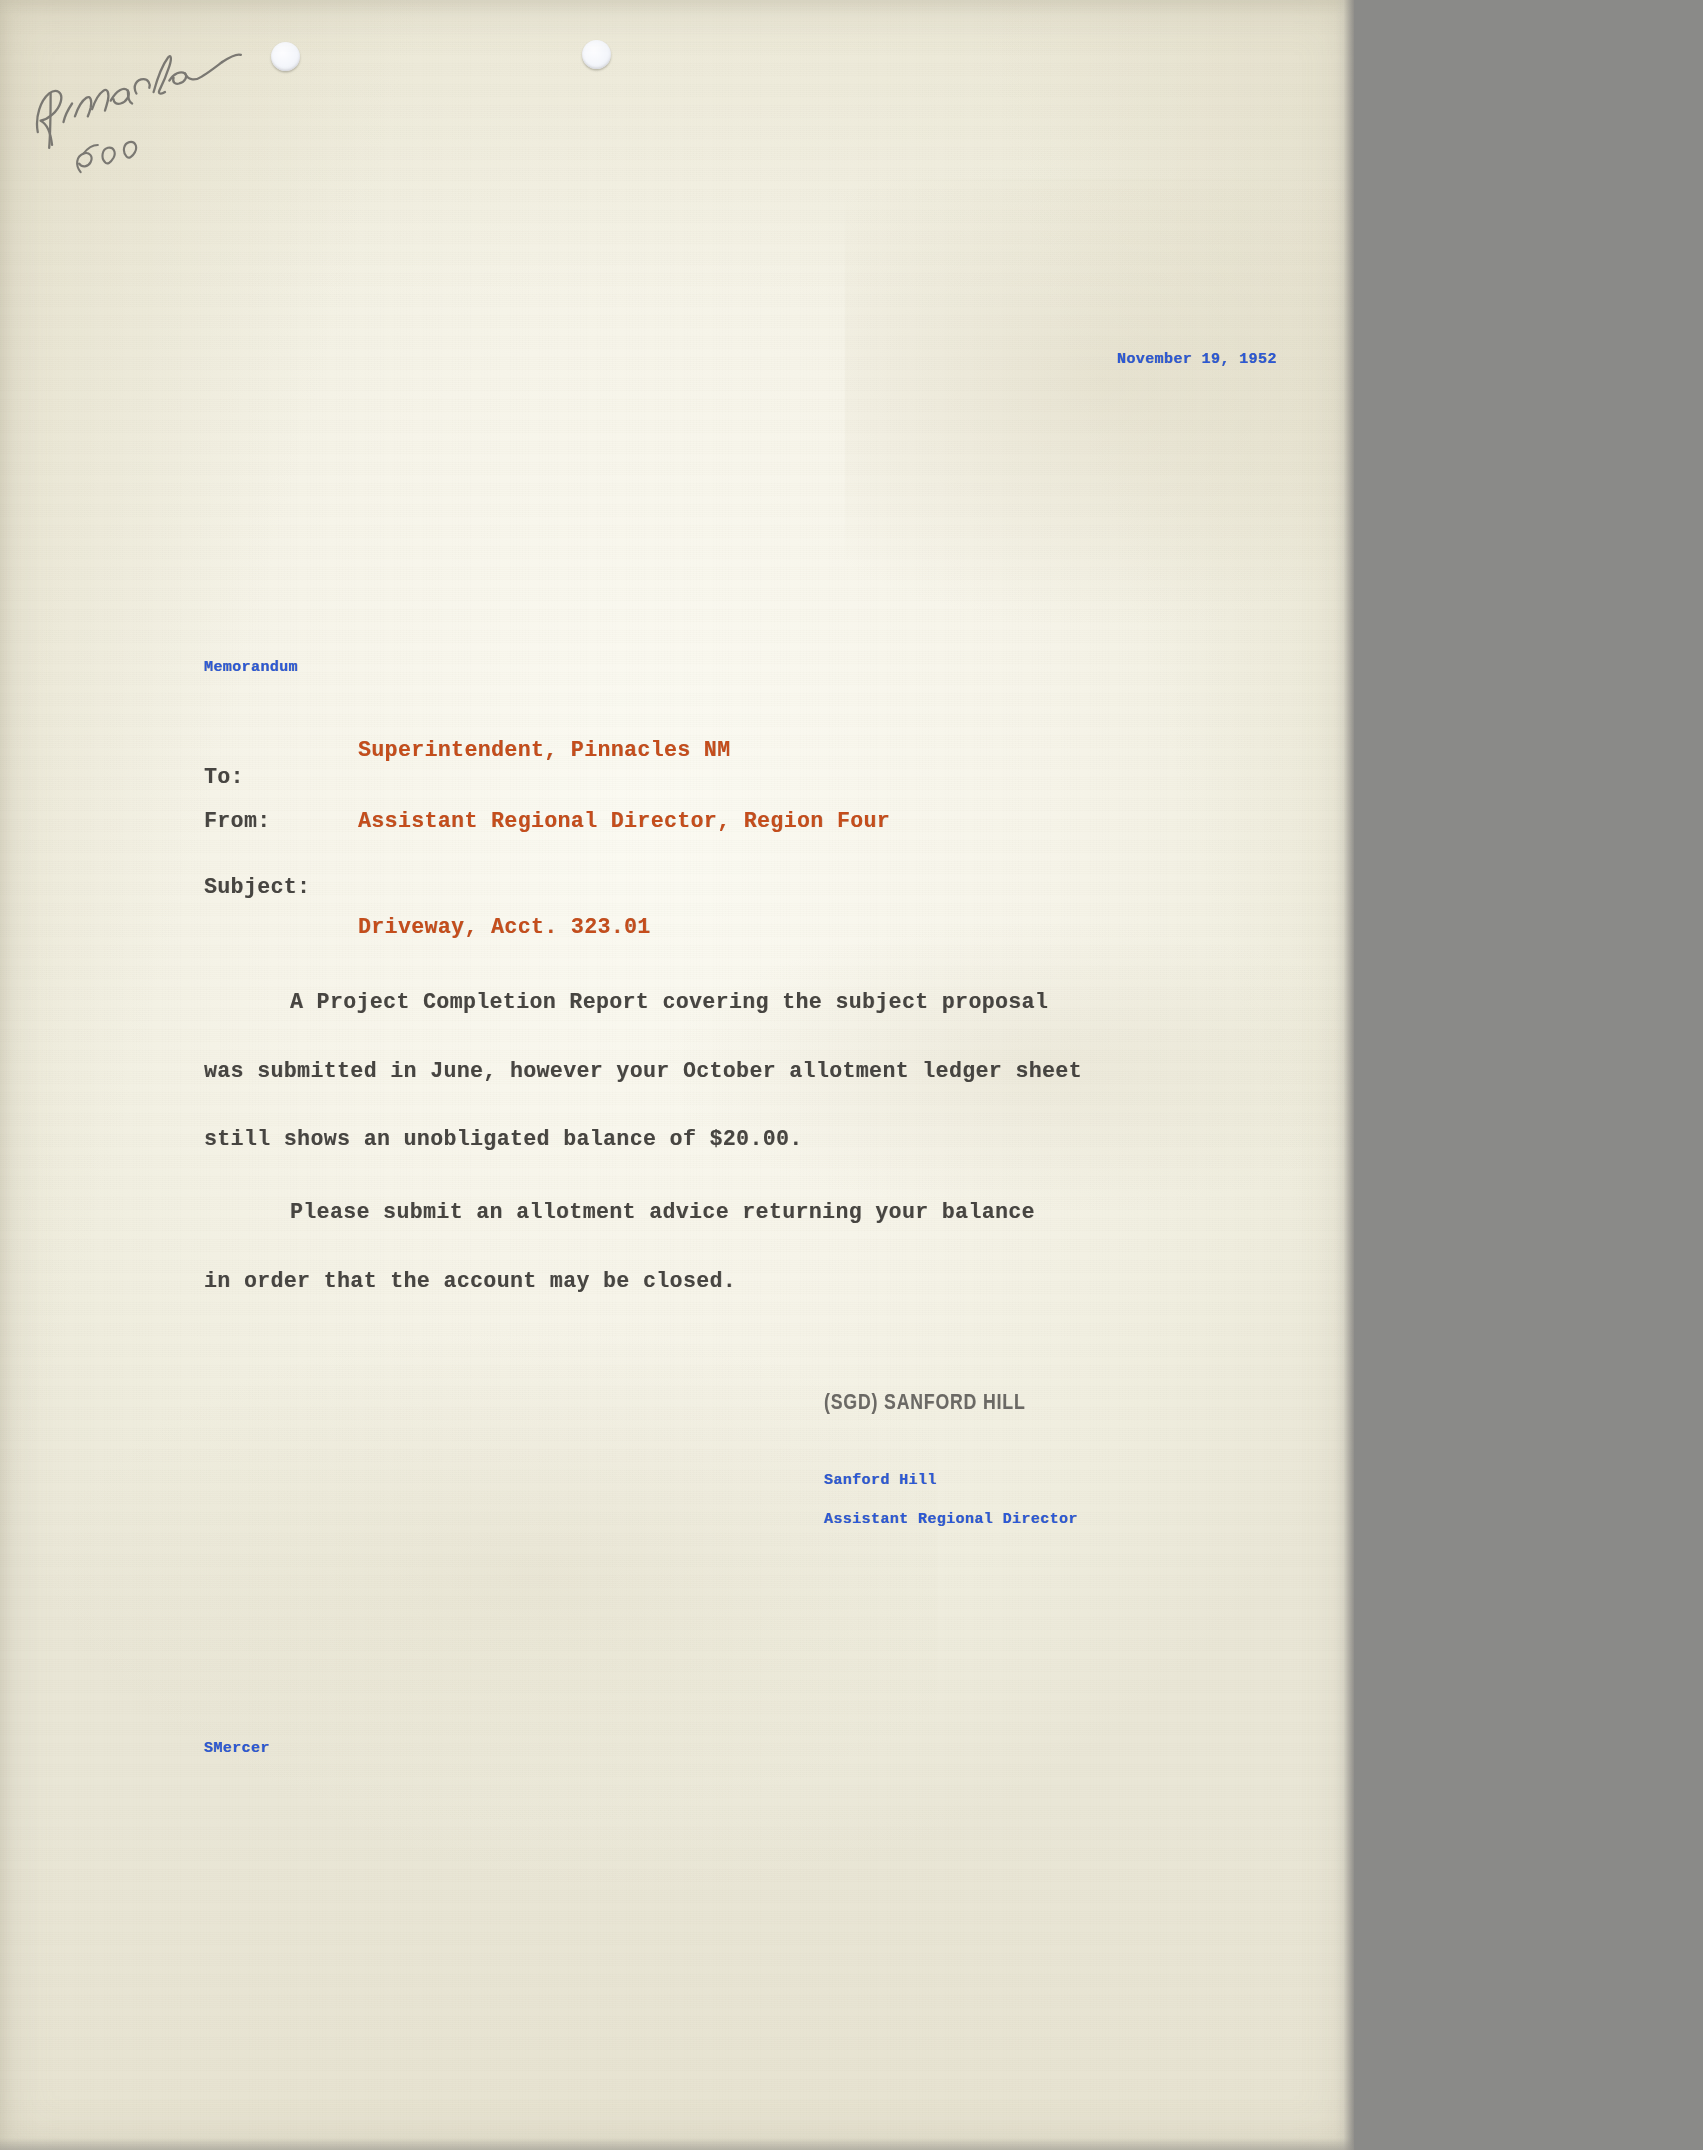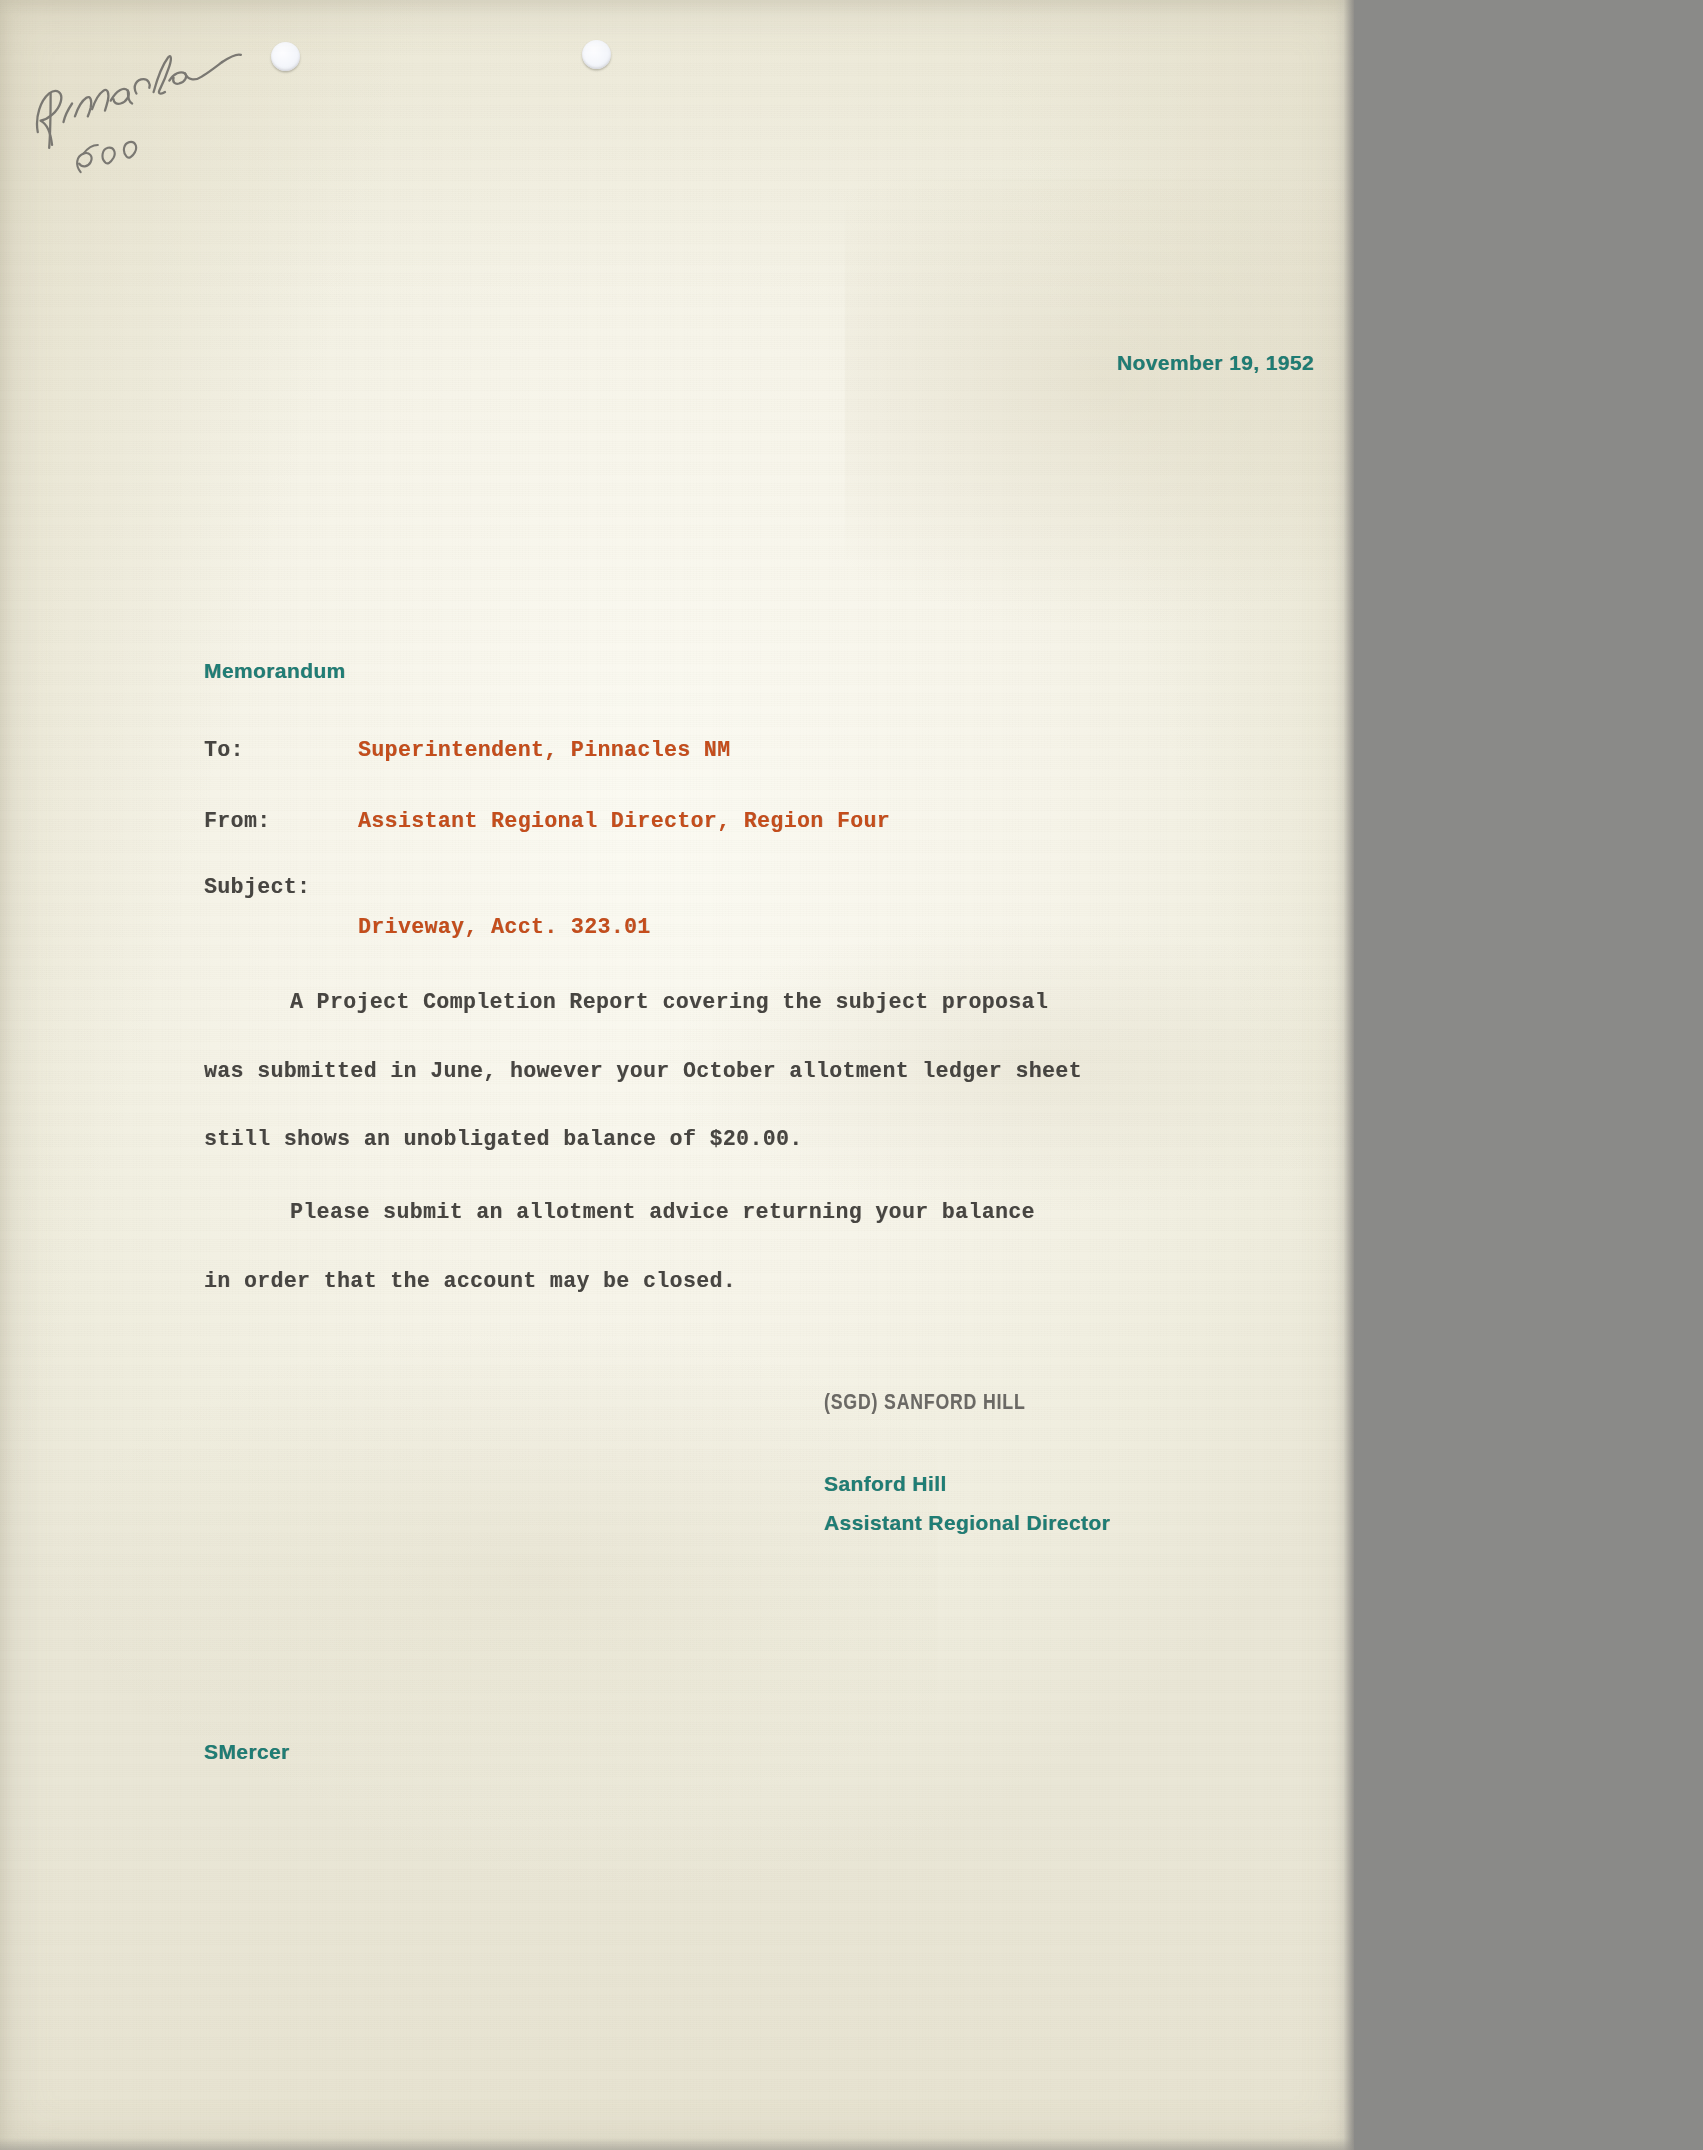--- a/index.html
+++ b/index.html
@@ -91,23 +91,23 @@
     border-radius: 50%;
     background: radial-gradient(circle at 40% 35%, #fdfdff 0%, #f4f6fb 55%, #e6e9f0 100%);
     box-shadow:
       0 1.4px 2.1px rgba(120,118,105,0.45),
       inset 0 -1.4px 2.1px rgba(190,190,195,0.5);
   }
 
   
   .typed {
     position: absolute;
-    color: #0f766e;
-    font-family: Liberation Sans, sans-serif;
-    font-size: 21px;
+    color: #1d4ed8;
+    font-family: Liberation Mono, monospace;
+    font-size: 15px;
     letter-spacing: 0.4px;
     white-space: pre;
     font-weight: 700;
     text-shadow:
       0.4px 0.3px 0.6px rgba(60,58,54,0.42),
       -0.4px 0.2px 0.6px rgba(70,68,62,0.30);
     opacity: 0.93;
   }
 
   .date-line { left: 1117px; top: 351px; }
@@ -129,21 +129,21 @@
     left: 358px;
     color: #c2410c;
     font-size: 21.5px;
     font-weight: 700;
     letter-spacing: 0.4px;
     white-space: pre;
     text-shadow: 0.4px 0.3px 0.6px rgba(60,58,54,0.42);
     opacity: 0.93;
   }
 
-  .to-label    { top: 738px; }
+  .to-label    { top: 765px; }
   .to-value    { top: 738px; }
   .from-label  { top: 809px; }
   .from-value  { top: 809px; }
   .subj-label  { top: 875px; }
   .subj-value  { top: 875px; }
   .subj-value2 { top: 915px; }
 
   .body-line {
     position: absolute;
     left: 204px;

